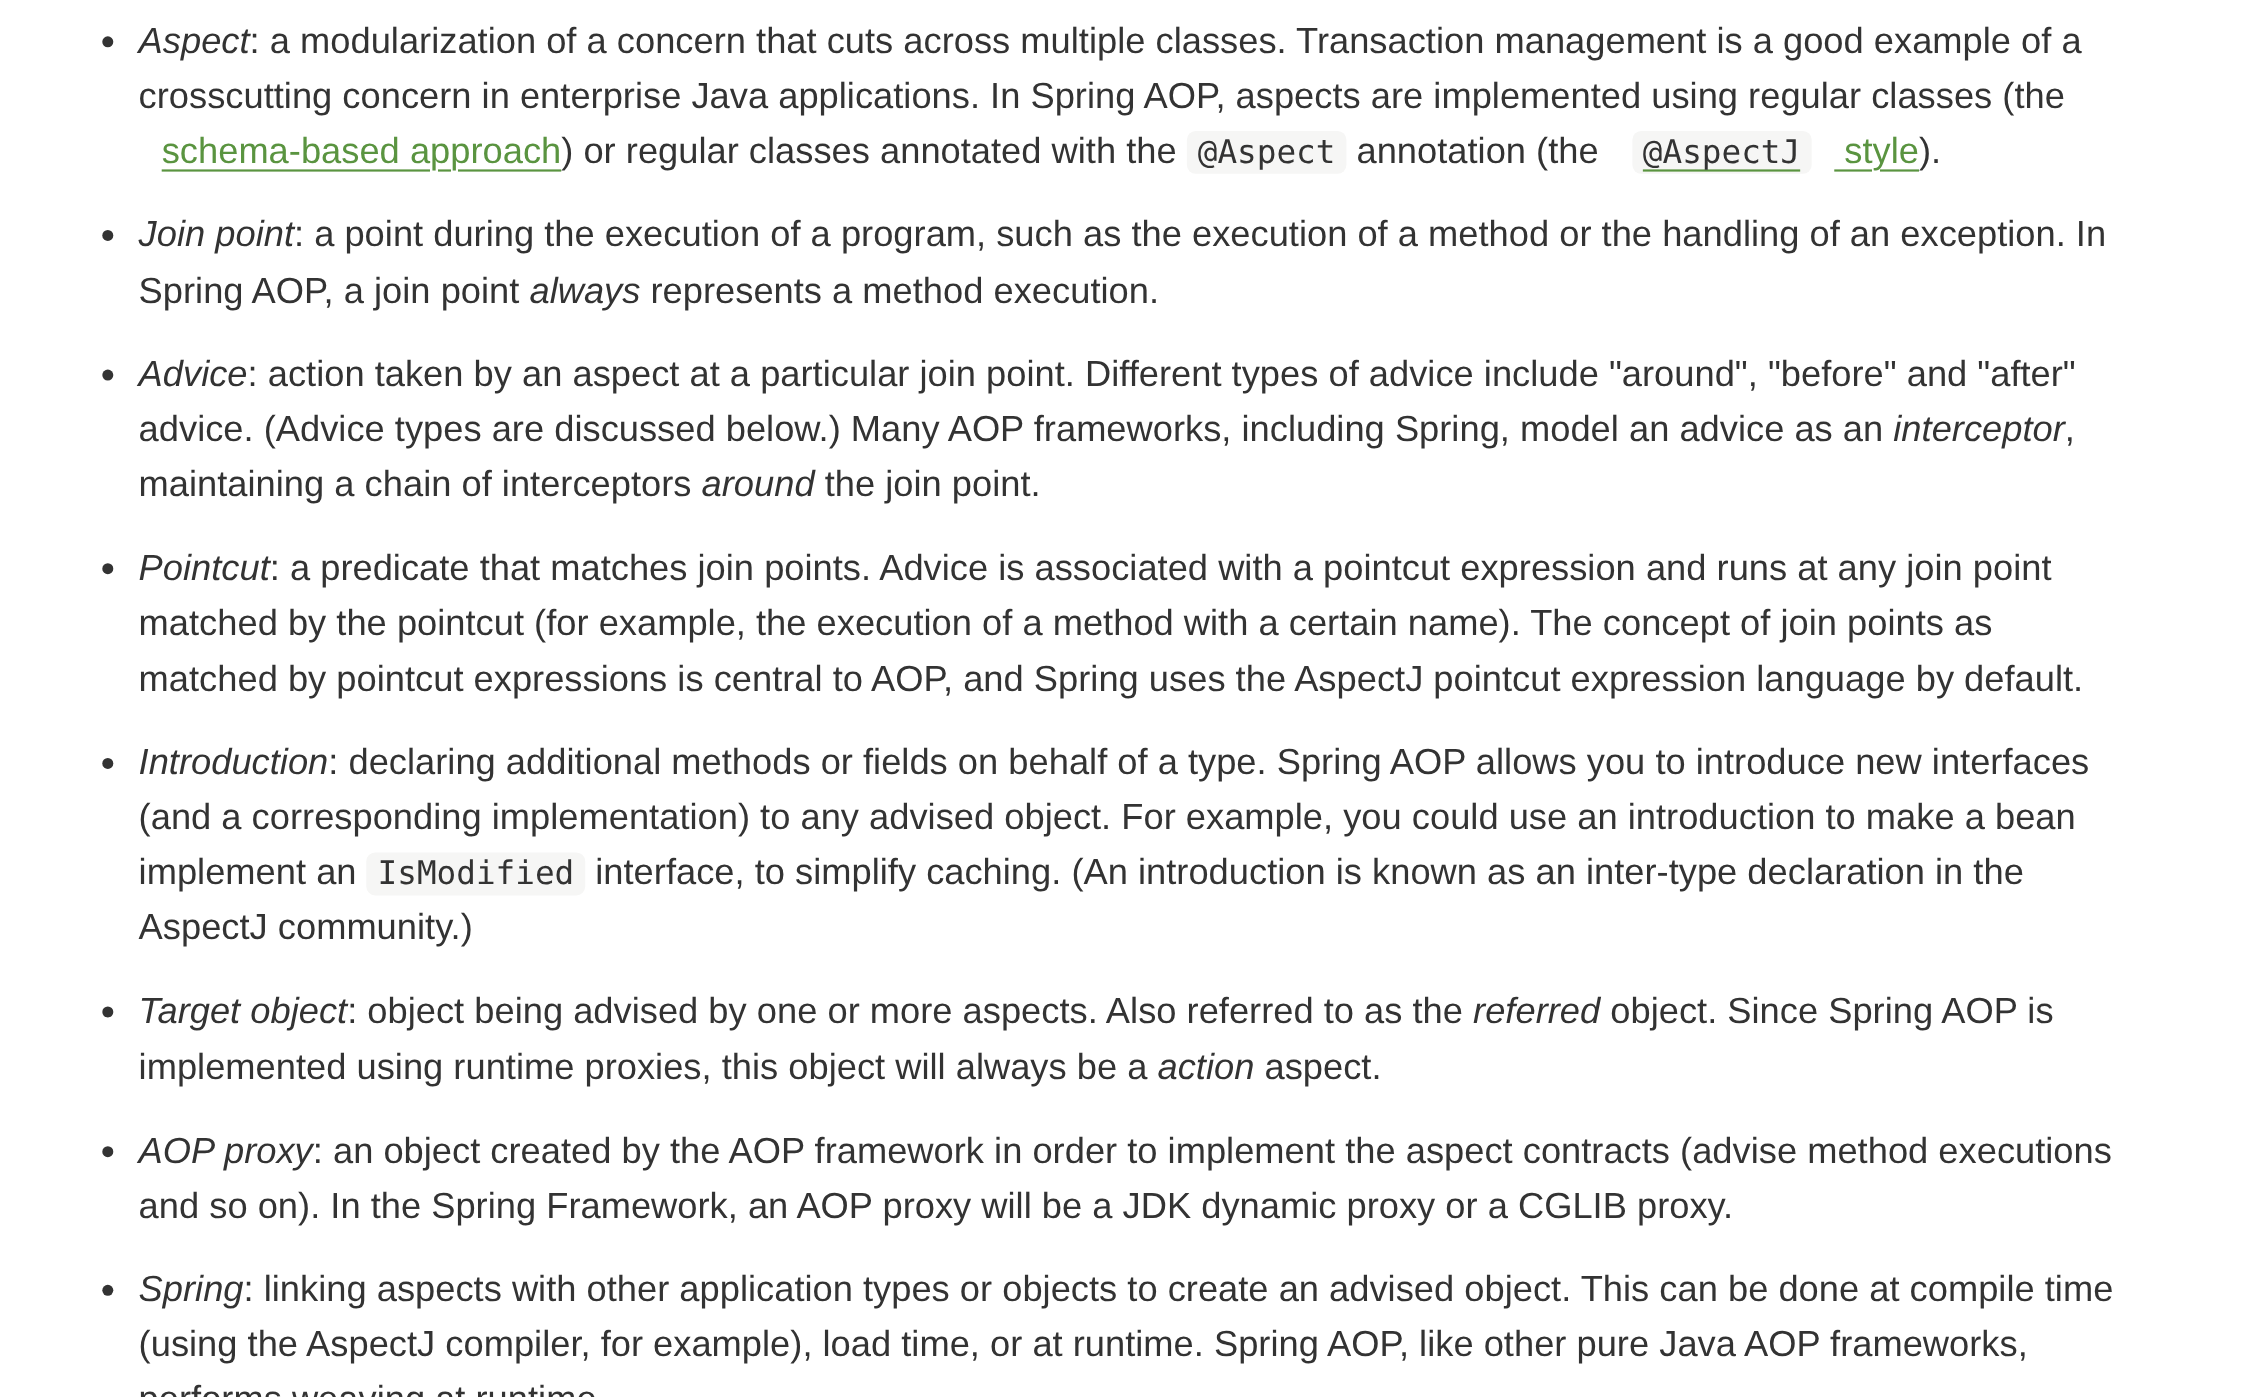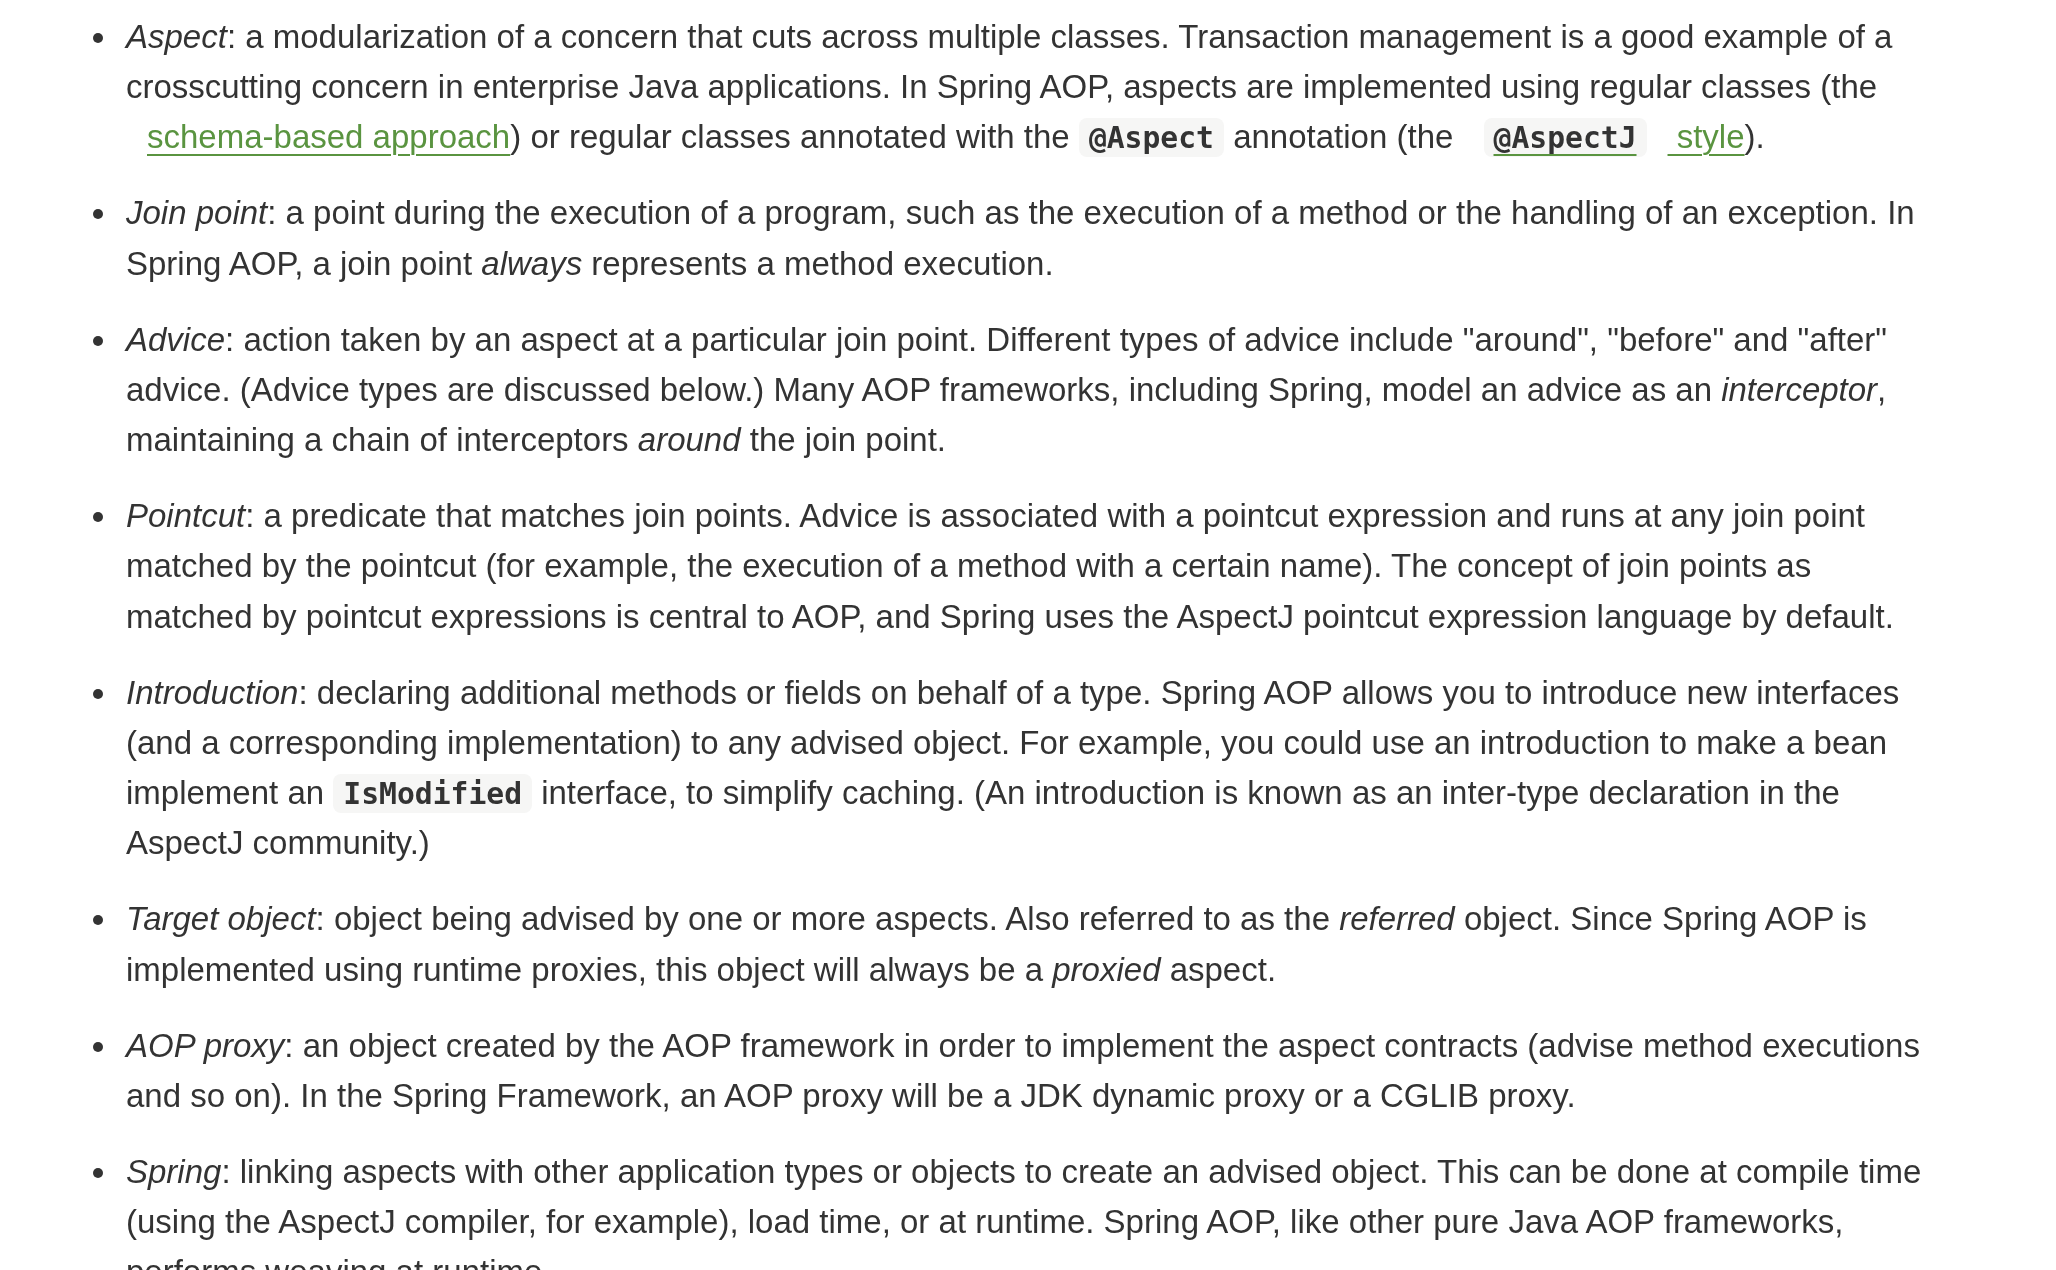--- a/index.html
+++ b/index.html
@@ -36,21 +36,20 @@
   em {
     font-style: italic;
   }
   code.inline-code {
     font-family: "DejaVu Sans Mono", monospace;
     font-size: 0.90em;
     background: var(--code-bg, #f6f6f5);
     border-radius: 8px;
     padding: 2px 10px;
     color: var(--text-color, #333333);
-    font-weight: bold;
   }
   a.doc-link {
     color: var(--link-color, #5a9440);
     text-decoration: underline;
     text-decoration-color: var(--link-color, #5a9440);
     text-decoration-thickness: 2px;
     text-underline-offset: 6px;
     cursor: pointer;
     margin-left: 21px;
   }
@@ -62,17 +61,17 @@
 </head>
 <body style="background: rgb(255, 255, 255);">
 
 <main class="content">
   <ul class="term-list">
       <li><em>Aspect</em><span>: a modularization of a concern that cuts across multiple classes. Transaction management is a good example of a crosscutting concern in enterprise Java applications. In Spring AOP, aspects are implemented using regular classes (the </span><a class="doc-link" href="#">schema-based approach</a><span>) or regular classes annotated with the </span><code class="inline-code">@Aspect</code><span> annotation (the </span><a class="doc-link" href="#"><code class="inline-code">@AspectJ</code></a><a class="doc-link" href="#"> style</a><span>).</span></li>
       <li><em>Join point</em><span>: a point during the execution of a program, such as the execution of a method or the handling of an exception. In Spring AOP, a join point </span><em>always</em><span> represents a method execution.</span></li>
       <li><em>Advice</em><span>: action taken by an aspect at a particular join point. Different types of advice include "around", "before" and "after" advice. (Advice types are discussed below.) Many AOP frameworks, including Spring, model an advice as an </span><em>interceptor</em><span>, maintaining a chain of interceptors </span><em>around</em><span> the join point.</span></li>
       <li><em>Pointcut</em><span>: a predicate that matches join points. Advice is associated with a pointcut expression and runs at any join point matched by the pointcut (for example, the execution of a method with a certain name). The concept of join points as matched by pointcut expressions is central to AOP, and Spring uses the AspectJ pointcut expression language by default.</span></li>
       <li><em>Introduction</em><span>: declaring additional methods or fields on behalf of a type. Spring AOP allows you to introduce new interfaces (and a corresponding implementation) to any advised object. For example, you could use an introduction to make a bean implement an </span><code class="inline-code">IsModified</code><span> interface, to simplify caching. (An introduction is known as an inter-type declaration in the AspectJ community.)</span></li>
-      <li><em>Target object</em><span>: object being advised by one or more aspects. Also referred to as the </span><em>referred</em><span> object. Since Spring AOP is implemented using runtime proxies, this object will always be a </span><em>proxied</em><span> aspect.</span></li>
+      <li><em>Target object</em><span>: object being advised by one or more aspects. Also referred to as the </span><em>referred</em><span> object. Since Spring AOP is implemented using runtime proxies, this object will always be a </span><em>action</em><span> aspect.</span></li>
       <li><em>AOP proxy</em><span>: an object created by the AOP framework in order to implement the aspect contracts (advise method executions and so on). In the Spring Framework, an AOP proxy will be a JDK dynamic proxy or a CGLIB proxy.</span></li>
       <li><em>Spring</em><span>: linking aspects with other application types or objects to create an advised object. This can be done at compile time (using the AspectJ compiler, for example), load time, or at runtime. Spring AOP, like other pure Java AOP frameworks, performs weaving at runtime.</span></li>
     </ul>
 </main>
 
 </body></html>

